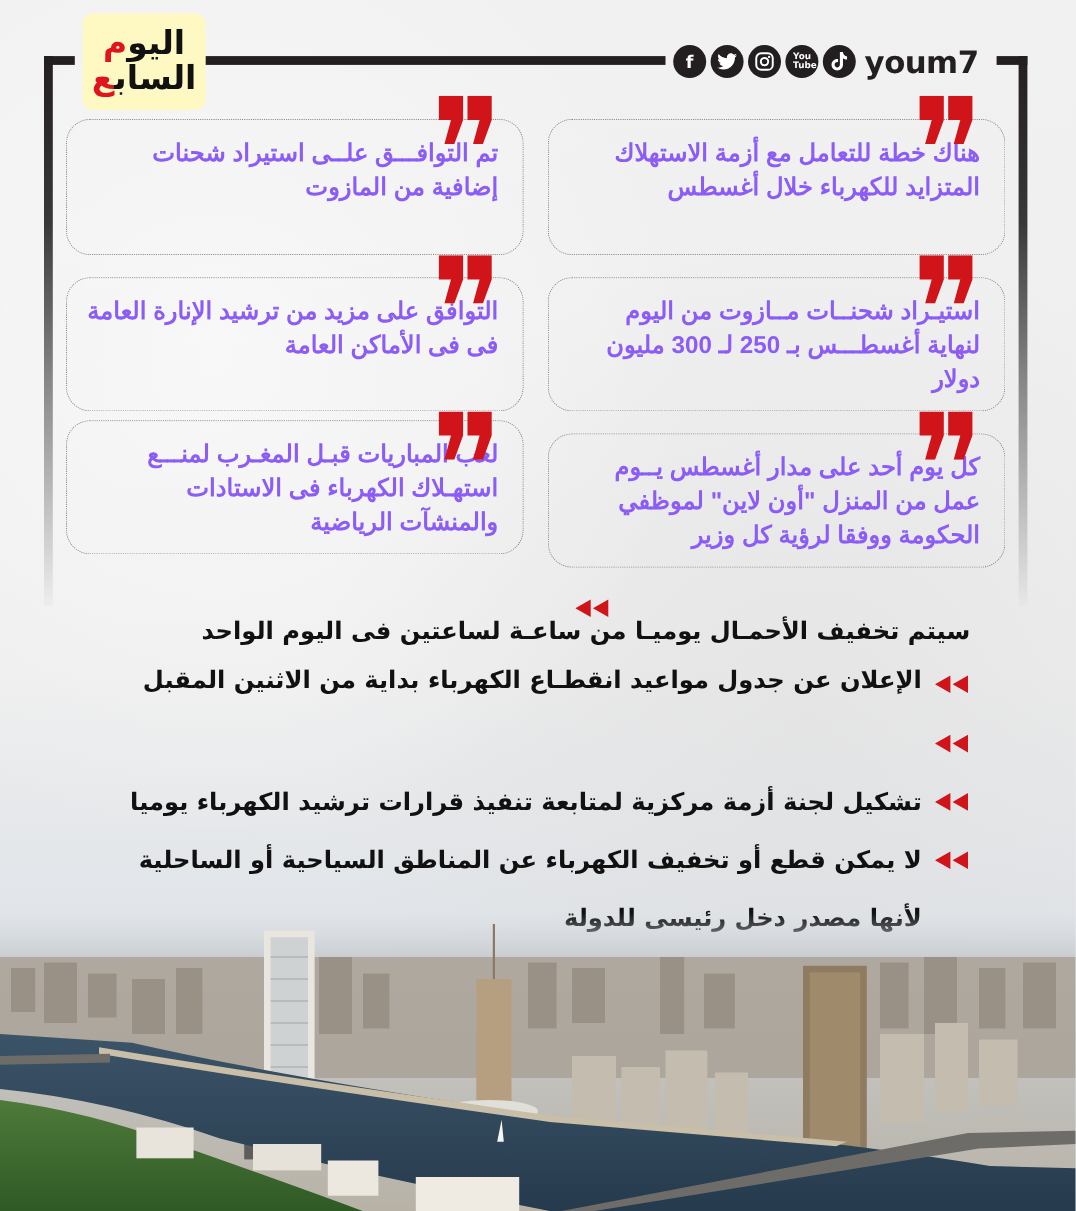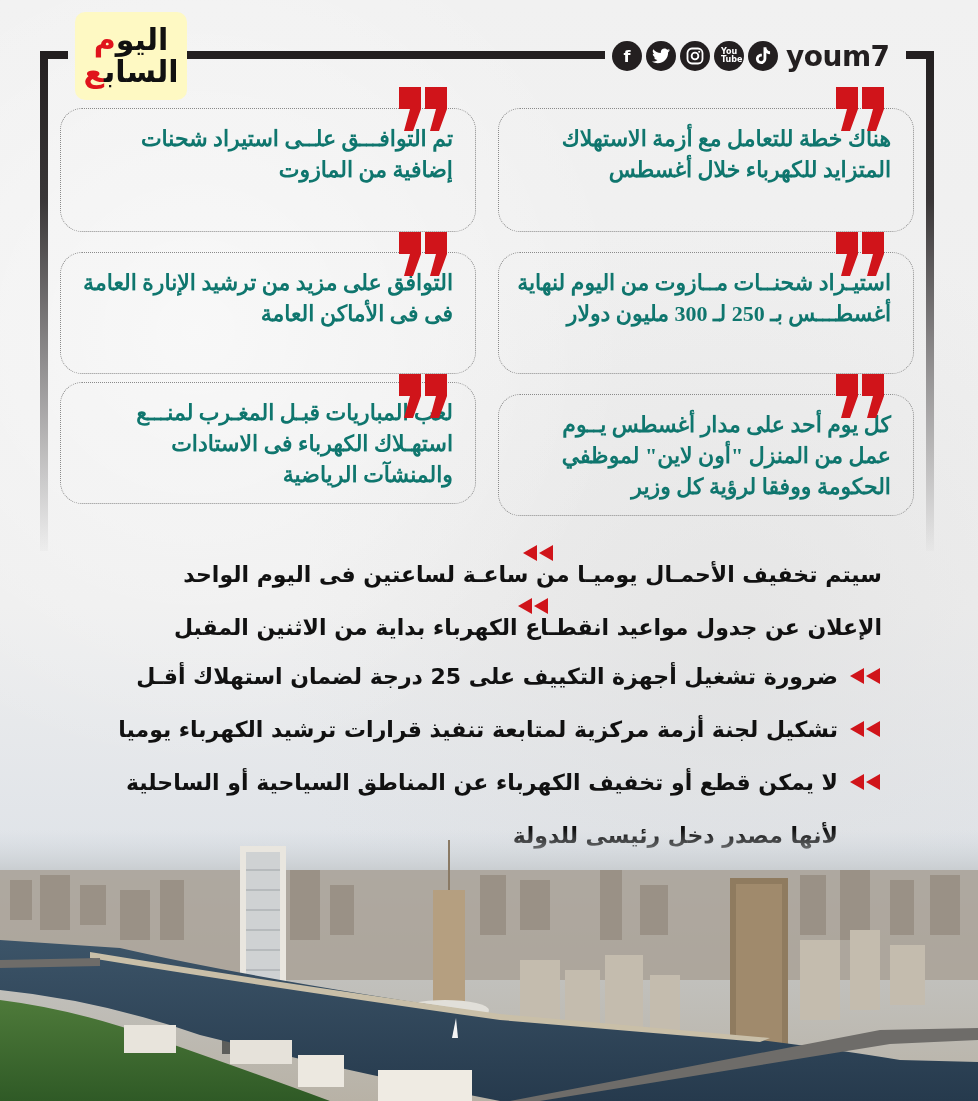--- a/index.html
+++ b/index.html
@@ -63,22 +63,22 @@
     color: #231f20; margin-left: 4px; letter-spacing: -0.5px;
   }
 
   
   .card {
     position: absolute; width: 416px;
     border: 1.5px dotted #8a8a8a; border-radius: 22px;
     padding: 14px 22px 10px 16px;
   }
   .card-text {
-    font-family: Liberation Serif, serif; font-weight: bold;
-    font-size: 22px; line-height: 31px; color: #0f766e;
+    font-family: Liberation Sans, sans-serif; font-weight: bold;
+    font-size: 22px; line-height: 31px; color: #8b5cf6;
     text-align: right; direction: rtl;
   }
   .quote-mark {
     position: absolute; width: 52px; height: 44px;
   }
   .bullet-text {
     font-family: "DejaVu Sans", sans-serif; font-weight: bold;
     font-size: 22px; color: #111; white-space: nowrap;
   }
 
@@ -174,31 +174,30 @@
     <path fill="#d0141a" d="M28 0h22v22l-8 22h-9l6-22h-11z M2 0h22v22l-8 22H7l6-22H2z"></path>
   </svg>
 
 <div style="position:absolute; left:0; top:544px; width:978px;">
   <div style="position:absolute; right:96px; top:0; height:52px; display:flex; align-items:center; direction:rtl;flex-direction:column;">
     <svg width="32" height="18" viewBox="0 0 32 18" style="margin-left:12px;">
         <path fill="#d0141a" d="M0 9 L14 1 L14 17 Z M16 9 L30 1 L30 17 Z"></path>
       </svg>
     <span class="bullet-text">سيتم تخفيف الأحمـال يوميـا من ساعـة لساعتين فى اليوم الواحد</span>
   </div>
-  <div style="position:absolute; right:96px; top:53px; height:52px; display:flex; align-items:center; direction:rtl;flex-direction:column;">
+  <div style="position:absolute; right:96px; top:35px; height:52px; display:flex; align-items:flex-end; direction:rtl;">
     <svg width="32" height="18" viewBox="0 0 32 18" style="margin-left:12px;">
         <path fill="#d0141a" d="M0 9 L14 1 L14 17 Z M16 9 L30 1 L30 17 Z"></path>
       </svg>
     <span class="bullet-text">الإعلان عن جدول مواعيد انقطـاع الكهرباء بداية من الاثنين المقبل</span>
   </div>
   <div style="position:absolute; right:96px; top:106px; height:52px; display:flex; align-items:center; direction:rtl;">
     <svg width="32" height="18" viewBox="0 0 32 18" style="margin-left:12px;">
         <path fill="#d0141a" d="M0 9 L14 1 L14 17 Z M16 9 L30 1 L30 17 Z"></path>
       </svg>
-    <span class="bullet-text">ضرورة تشغيل أجهزة التكييف على 25 درجة لضمان استهلاك أقـل</span>
   </div>
   <div style="position:absolute; right:96px; top:159px; height:52px; display:flex; align-items:center; direction:rtl;">
     <svg width="32" height="18" viewBox="0 0 32 18" style="margin-left:12px;">
         <path fill="#d0141a" d="M0 9 L14 1 L14 17 Z M16 9 L30 1 L30 17 Z"></path>
       </svg>
     <span class="bullet-text">تشكيل لجنة أزمة مركزية لمتابعة تنفيذ قرارات ترشيد الكهرباء يوميا</span>
   </div>
   <div style="position:absolute; right:96px; top:212px; height:52px; display:flex; align-items:center; direction:rtl;">
     <svg width="32" height="18" viewBox="0 0 32 18" style="margin-left:12px;">
         <path fill="#d0141a" d="M0 9 L14 1 L14 17 Z M16 9 L30 1 L30 17 Z"></path>

